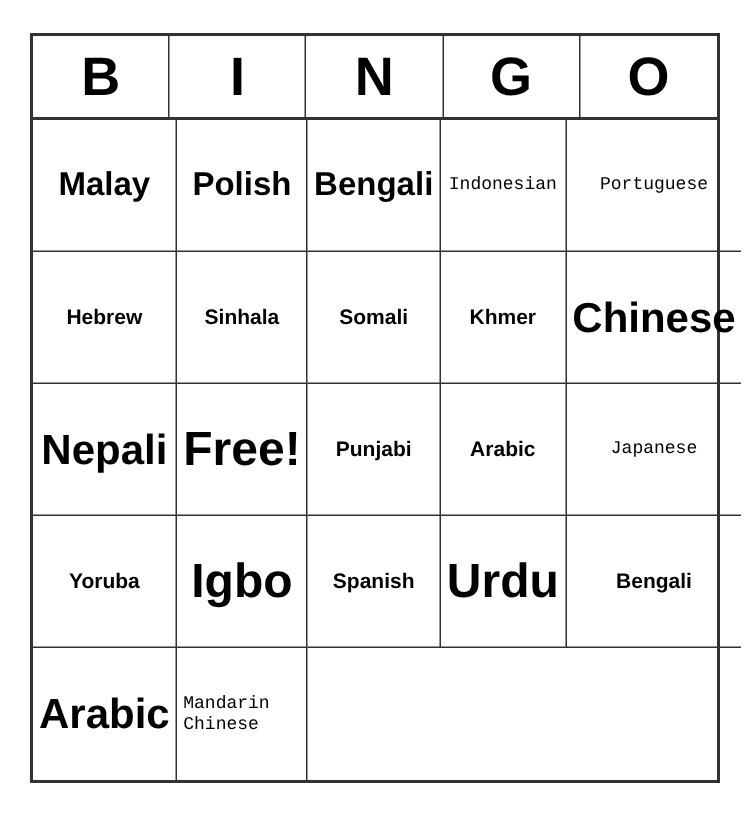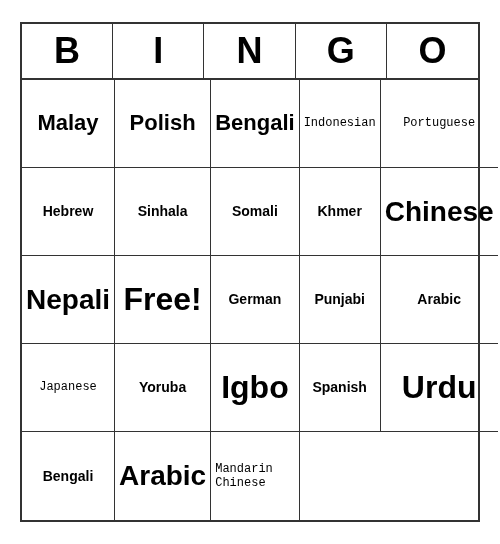--- a/index.html
+++ b/index.html
@@ -138,23 +138,20 @@
       <div class="bingo-cell">
         <span class="cell-text xlarge">Chinese</span>
       </div>
       <div class="bingo-cell">
         <span class="cell-text xlarge">Nepali</span>
       </div>
       <div class="bingo-cell">
         <span class="cell-text xxlarge">Free!</span>
       </div>
       <div class="bingo-cell">
-        <span class="cell-text medium">German</span>
-      </div>
-      <div class="bingo-cell">
         <span class="cell-text medium">Punjabi</span>
       </div>
       <div class="bingo-cell">
         <span class="cell-text medium">Arabic</span>
       </div>
       <div class="bingo-cell">
         <span class="cell-text small">Japanese</span>
       </div>
       <div class="bingo-cell">
         <span class="cell-text medium">Yoruba</span>

